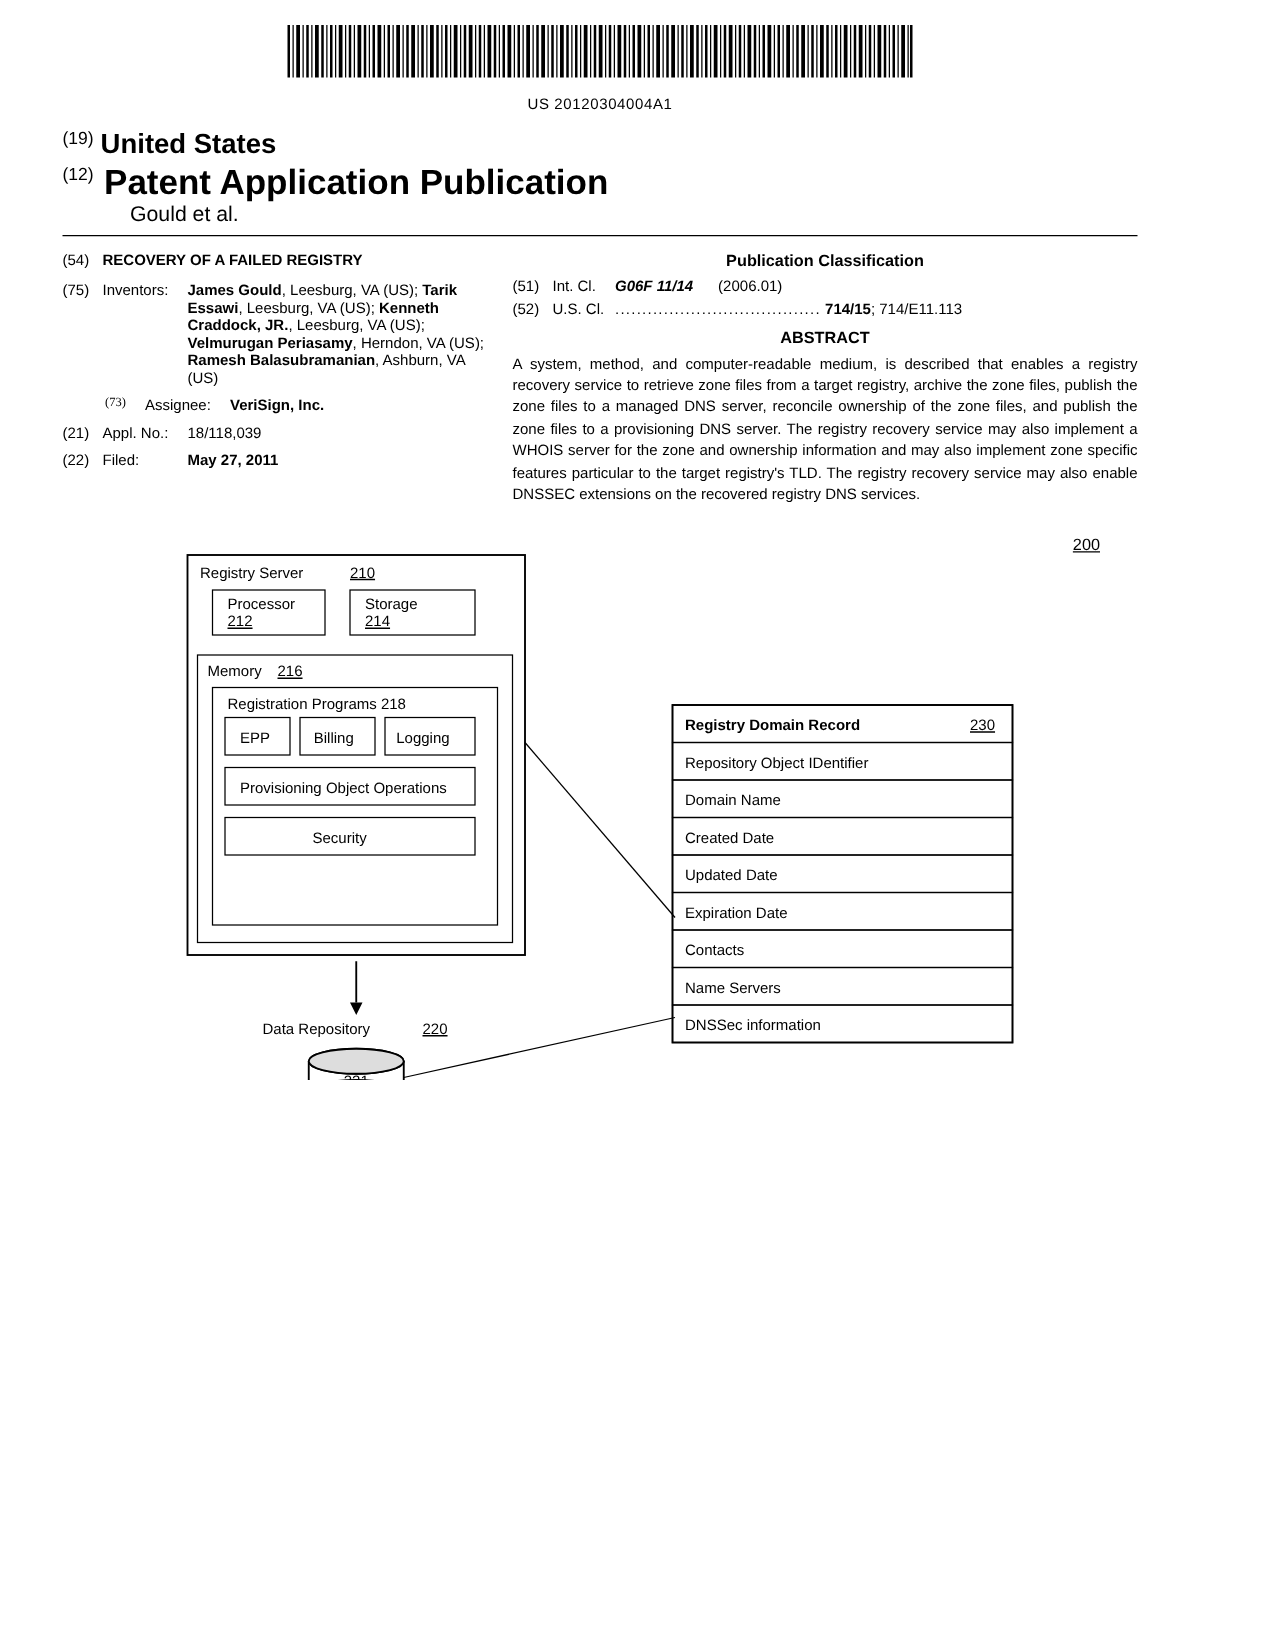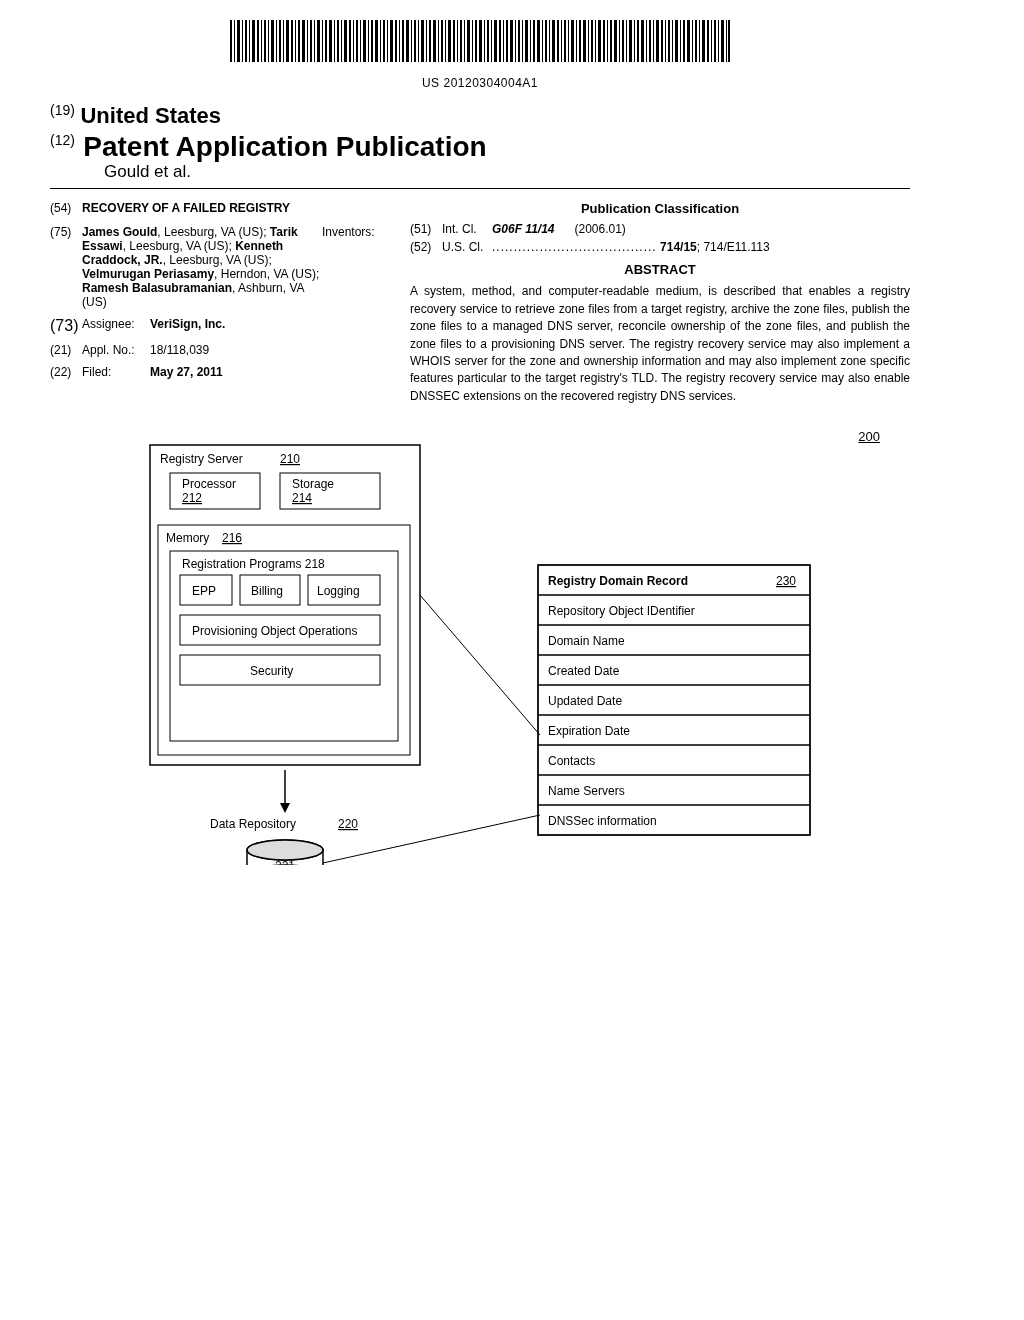--- a/index.html
+++ b/index.html
@@ -339,28 +339,28 @@
 
     <div class="body-left">
 
       <div class="title-54">
         <span class="field-num" style="font-family:Arial,sans-serif; font-size:12px; min-width:32px;">(54)</span>
         <span style="font-family:Arial,sans-serif; font-size:12px; font-weight:bold;">RECOVERY OF A FAILED REGISTRY</span>
       </div>
 
       <div class="field-row">
         <span class="field-num" style="font-family:Arial,sans-serif; font-size:12px; min-width:32px;">(75)</span>
+        <span style="min-width:68px; font-family:Arial,sans-serif; font-size:12px;">Inventors:</span>
         <span style="font-family:Arial,sans-serif; font-size:12px; flex:1;">
           <b>James Gould</b>, Leesburg, VA (US); <b>Tarik Essawi</b>, Leesburg, VA (US); <b>Kenneth Craddock, JR.</b>, Leesburg, VA (US); <b>Velmurugan Periasamy</b>, Herndon, VA (US); <b>Ramesh Balasubramanian</b>, Ashburn, VA (US)
         </span>
-        <span style="min-width:68px; font-family:Arial,sans-serif; font-size:12px;">Inventors:</span>
       </div>
 
       <div class="field-row">
-        <span class="field-num" style="font-family:Liberation Sans, sans-serif; font-size:16px; min-width:32px;">(73)</span>
+        <span class="field-num" style="font-family:Liberation Serif, serif; font-size:10px; min-width:32px;margin-left:34px;">(73)</span>
         <span style="min-width:68px; font-family:Arial,sans-serif; font-size:12px;">Assignee:</span>
         <span style="font-family:Arial,sans-serif; font-size:12px; flex:1; font-weight:bold;">VeriSign, Inc.</span>
       </div>
 
       <div class="field-row">
         <span class="field-num" style="font-family:Arial,sans-serif; font-size:12px; min-width:32px;">(21)</span>
         <span style="min-width:68px; font-family:Arial,sans-serif; font-size:12px;">Appl. No.:</span>
         <span style="font-family:Arial,sans-serif; font-size:12px; flex:1;">18/118,039</span>
       </div>
 

